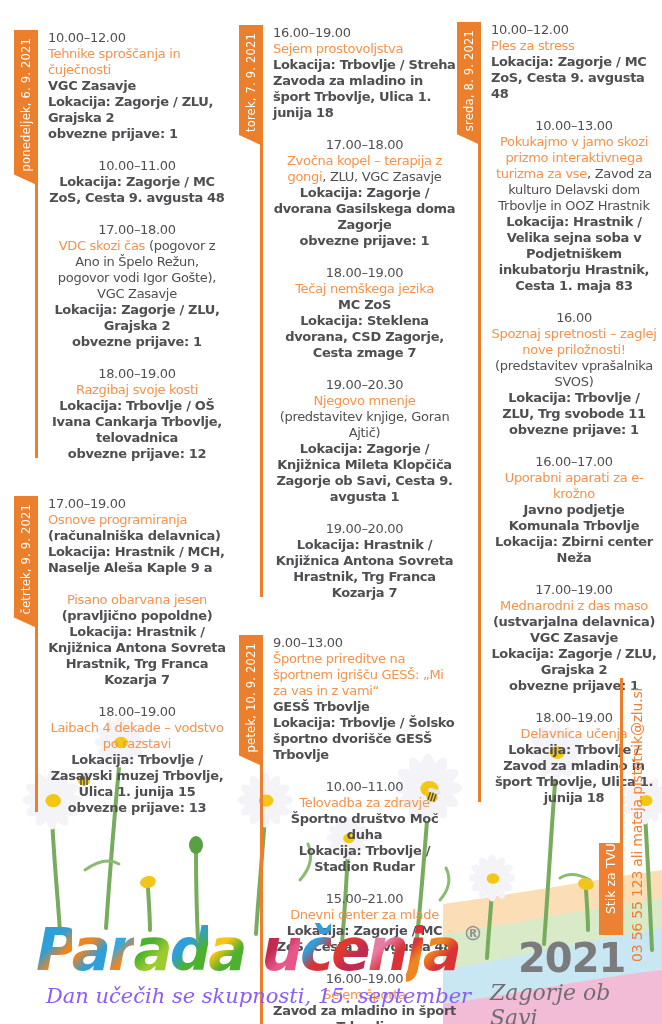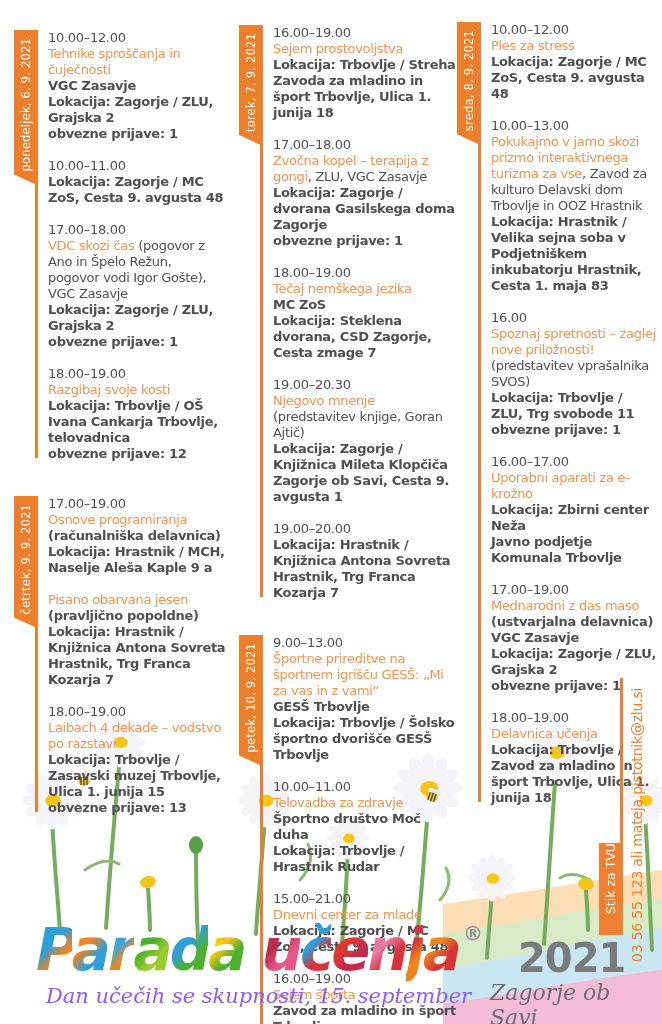--- a/index.html
+++ b/index.html
@@ -32,21 +32,21 @@
     position:absolute;left:0;top:0;width:24px;background:var(--orange);
     clip-path:polygon(0 0,100% 0,100% 100%,0 calc(100% - 11px));
     z-index:2;
   }
   .day-tab-label{
     display:block;writing-mode:vertical-rl;transform:rotate(180deg);
     color:#fff;font-size:11.5px;letter-spacing:.2px;line-height:24px;
     padding:14px 0 8px 0;white-space:nowrap;
   }
   .event{font-size:13px;line-height:16px;color:var(--text-gray);letter-spacing:-0.3px;}
-  .event + .event{margin-top:16px;}
+  .event + .event{margin-top:16px;text-align:center;}
   .ev-time{color:var(--text-gray);}
   .ev-title-row{margin:0;}
   .ev-title{color:var(--heading-orange);}
   .ev-suffix{color:var(--text-gray);}
   .ev-line{color:var(--text-gray);font-weight:bold;}
 
   
   .bands-svg{position:absolute;left:443px;top:852px;z-index:1;}
   .flowers-svg{position:absolute;left:0;top:690px;z-index:2;pointer-events:none;}
 
@@ -297,21 +297,21 @@
     <div class="ev-body">
             <div class="ev-line">GESŠ Trbovlje</div>
             <div class="ev-line">Lokacija: Trbovlje / Šolsko športno dvorišče GESŠ Trbovlje</div>
           </div>
   </article>
         <article class="event">
     <div class="ev-time">10.00–11.00</div>
     <p class="ev-title-row"><span class="ev-title">Telovadba za zdravje</span></p>
     <div class="ev-body">
             <div class="ev-line">Športno društvo Moč duha</div>
-            <div class="ev-line">Lokacija: Trbovlje / Hrastnik Rudar</div>
+            <div class="ev-line">Lokacija: Trbovlje / Stadion Rudar</div>
           </div>
   </article>
         <article class="event">
     <div class="ev-time">15.00–21.00</div>
     <p class="ev-title-row"><span class="ev-title">Dnevni center za mlade</span></p>
     <div class="ev-body">
             <div class="ev-line">Lokacija: Zagorje / MC ZoS, Cesta 9. avgusta 48</div>
           </div>
   </article>
         <article class="event">
@@ -350,22 +350,22 @@
     <p class="ev-title-row"><span class="ev-title">Spoznaj spretnosti – zaglej nove priložnosti!</span><span class="ev-suffix"> (predstavitev vprašalnika SVOS)</span></p>
     <div class="ev-body">
             <div class="ev-line">Lokacija: Trbovlje / ZLU, Trg svobode 11</div>
             <div class="ev-line">obvezne prijave: 1</div>
           </div>
   </article>
         <article class="event">
     <div class="ev-time">16.00–17.00</div>
     <p class="ev-title-row"><span class="ev-title">Uporabni aparati za e-krožno</span></p>
     <div class="ev-body">
+            <div class="ev-line">Javno podjetje Komunala Trbovlje</div>
             <div class="ev-line">Lokacija: Zbirni center Neža</div>
-            <div class="ev-line">Javno podjetje Komunala Trbovlje</div>
           </div>
   </article>
         <article class="event">
     <div class="ev-time">17.00–19.00</div>
     <p class="ev-title-row"><span class="ev-title">Mednarodni z das maso</span></p>
     <div class="ev-body">
             <div class="ev-line">(ustvarjalna delavnica)</div>
             <div class="ev-line">VGC Zasavje</div>
             <div class="ev-line">Lokacija: Zagorje / ZLU, Grajska 2</div>
             <div class="ev-line">obvezne prijave: 1</div>

